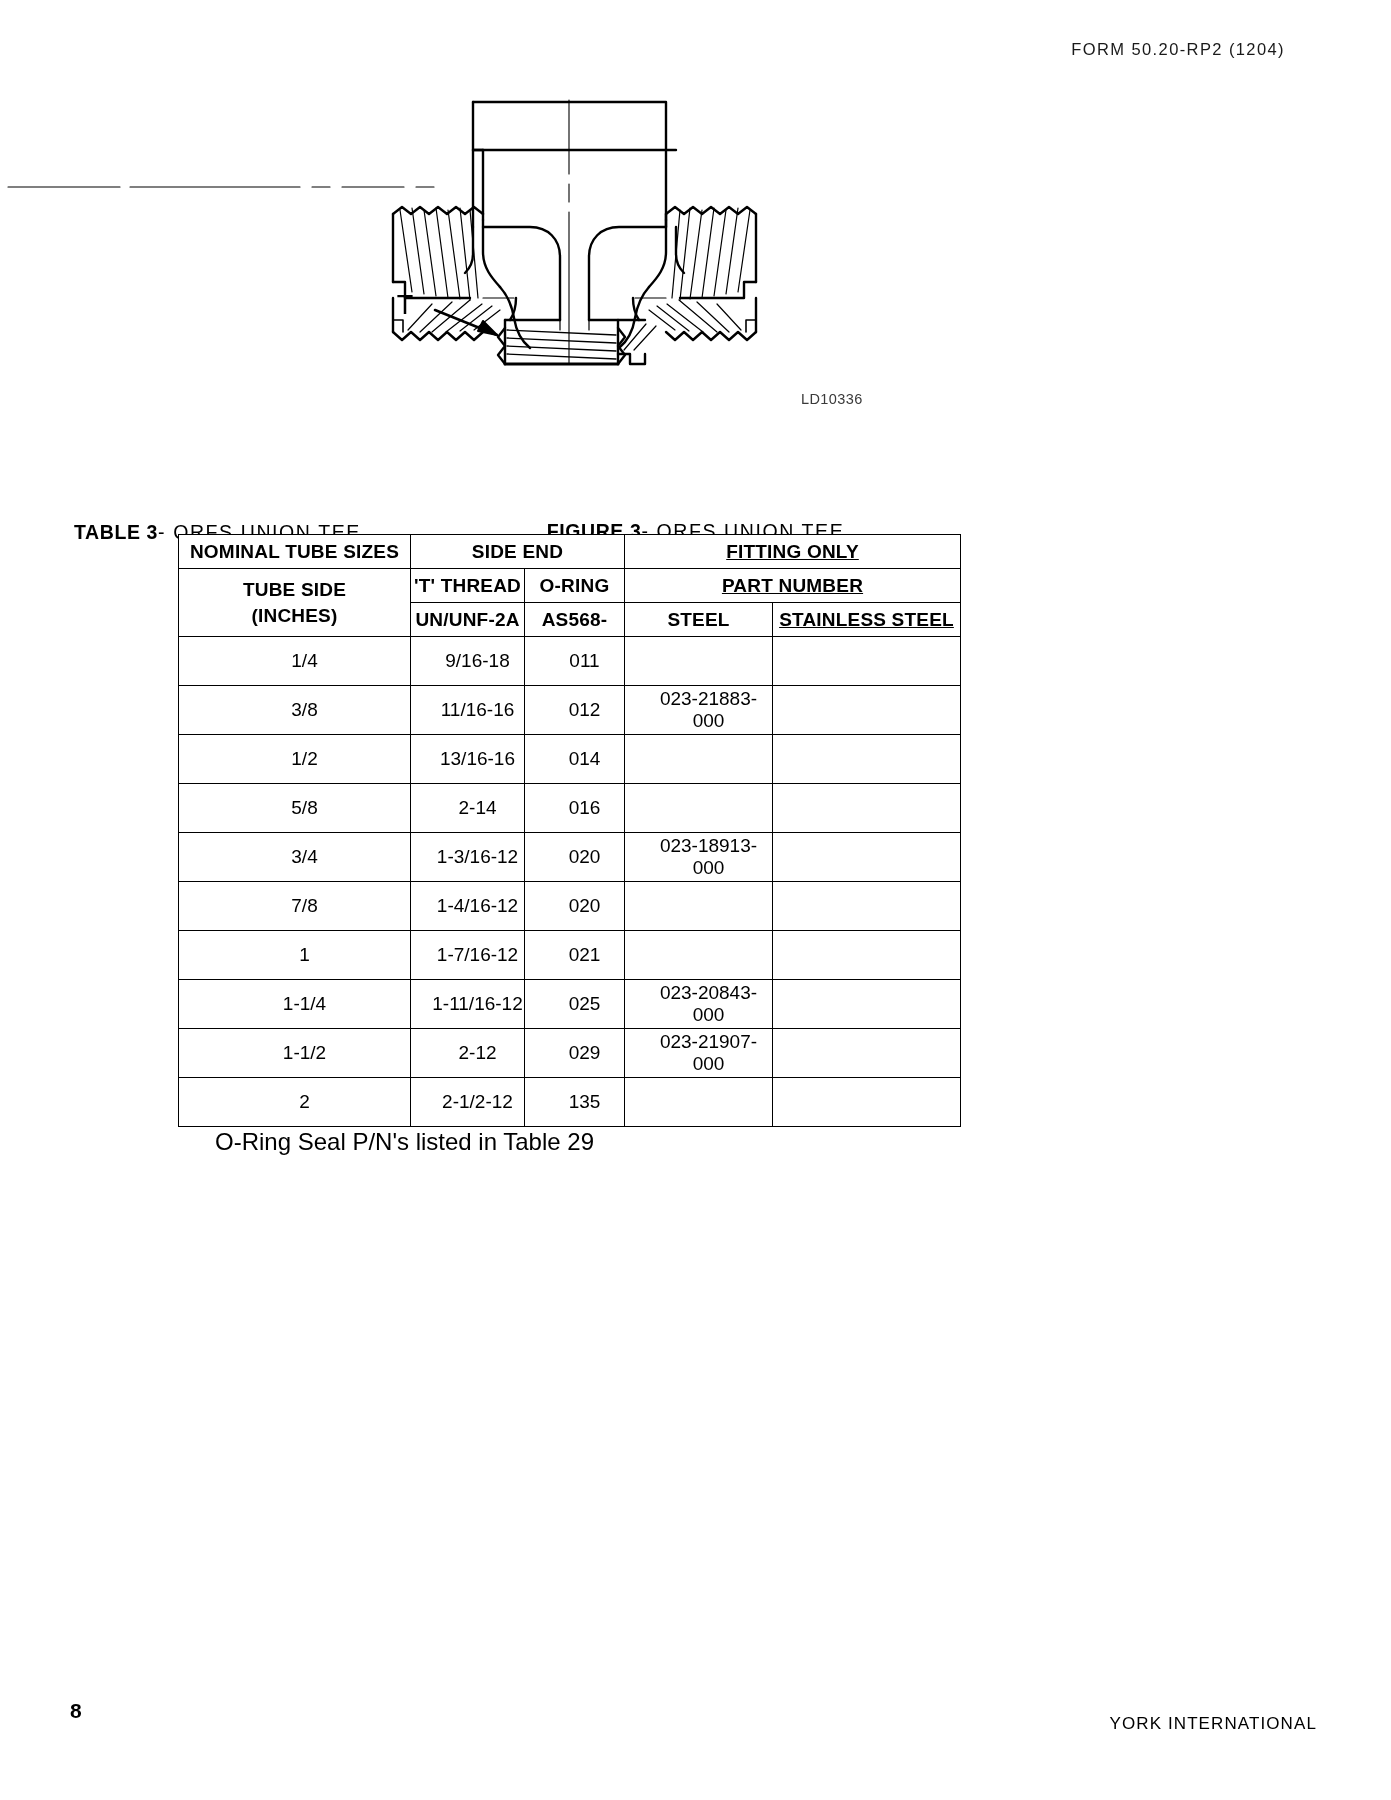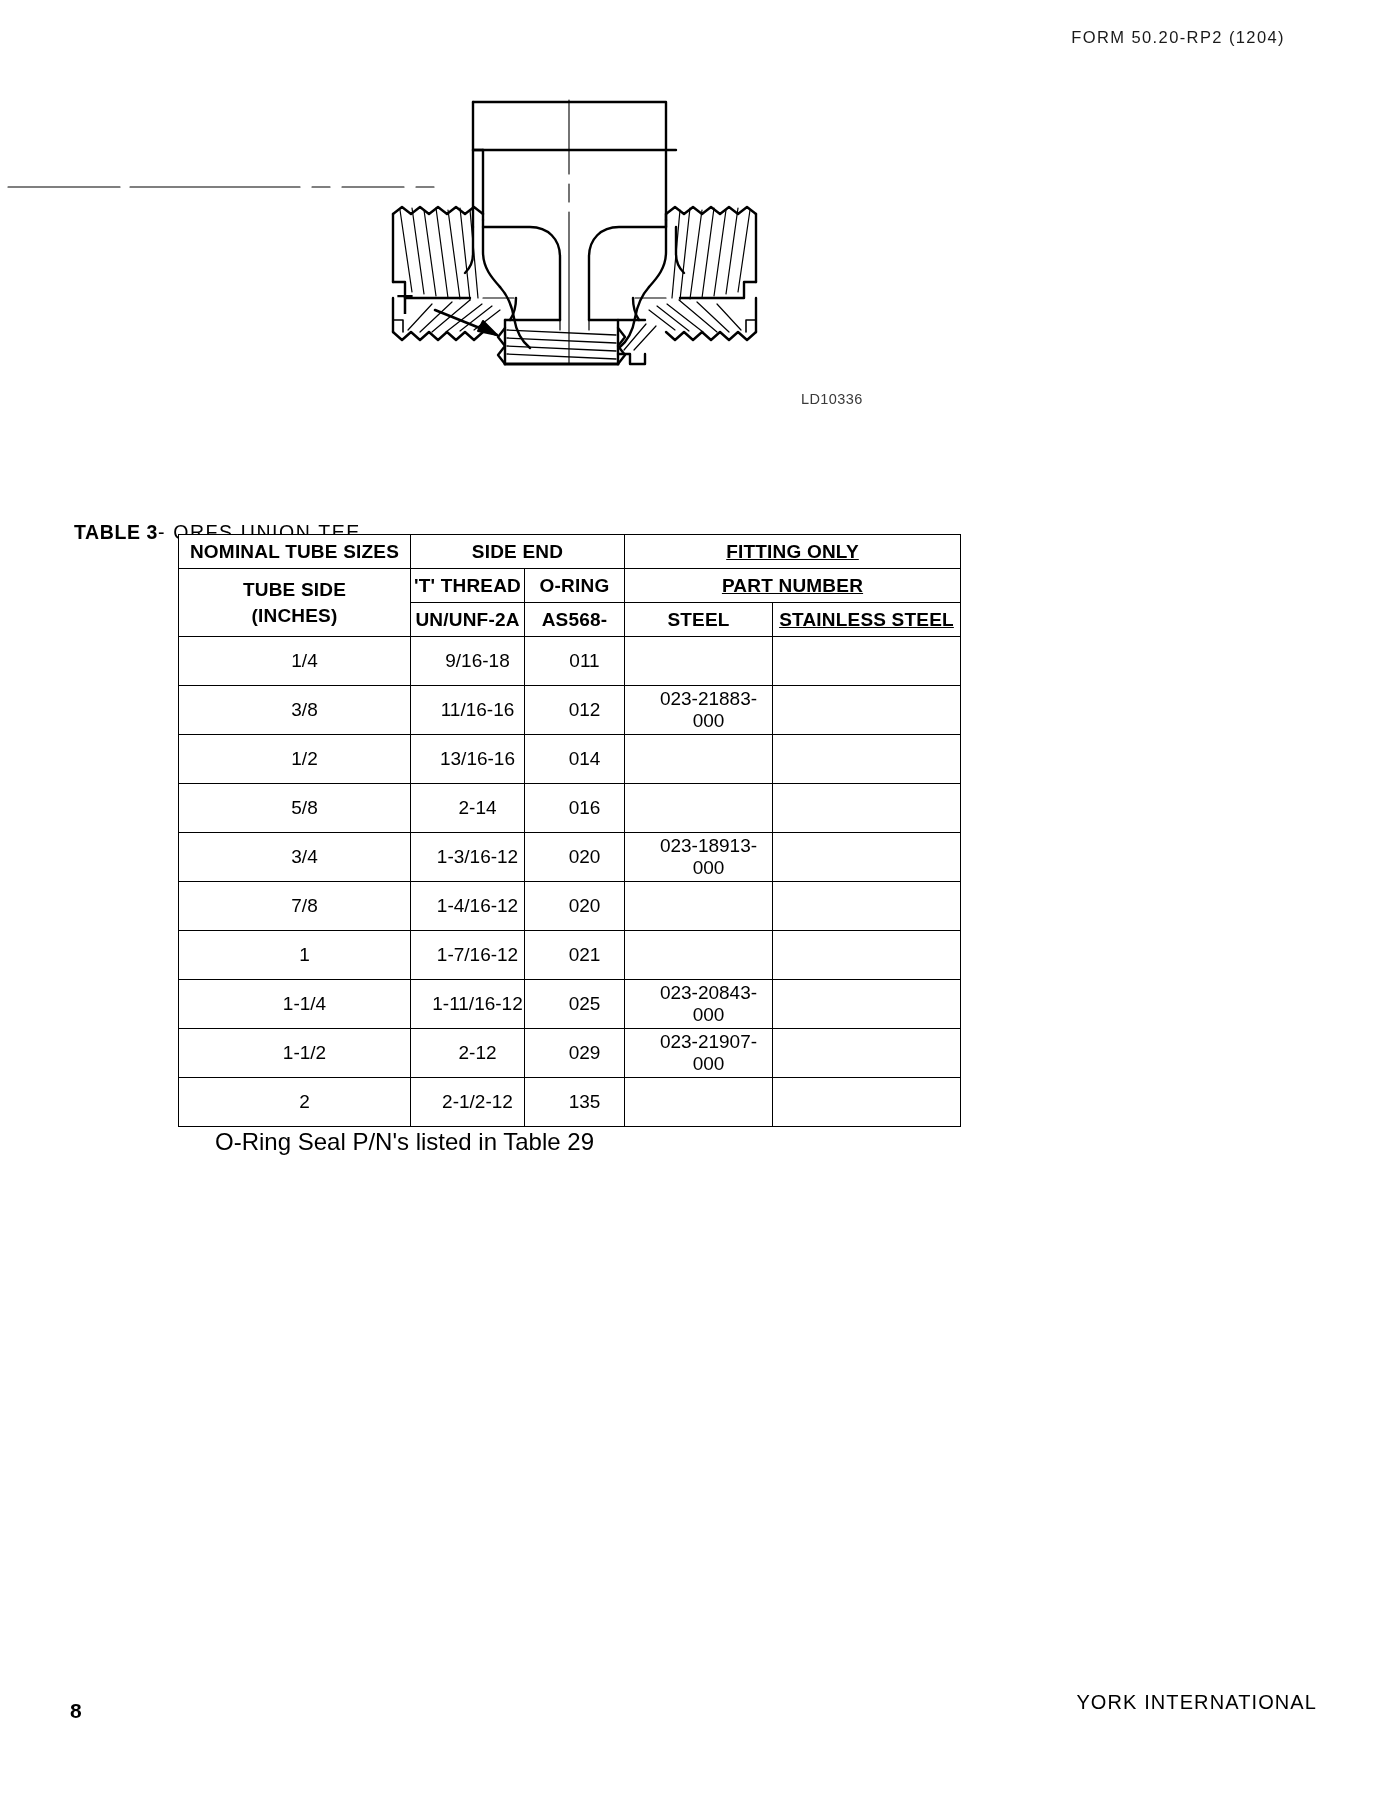--- a/index.html
+++ b/index.html
@@ -11,21 +11,21 @@
     width: 1391px; height: 1800px;
     position: relative;
     font-family: "Liberation Sans", sans-serif;
     color: #000000;
     overflow: hidden;
   }
 
   
   .doc-header {
     position: absolute;
-    top: 28px; right: 106px;
+    top: 40px; right: 106px;
     font-size: 16.5px;
     letter-spacing: 1.4px;
     color: #1a1a1a;
     white-space: nowrap;
   }
 
   
   .figure-block {
     position: absolute;
     top: 92px; left: 0; width: 1391px;
@@ -126,22 +126,22 @@
 
   
   .page-number {
     position: absolute;
     left: 70px; bottom: 77px;
     font-size: 21px;
     font-weight: bold;
   }
   .company {
     position: absolute;
-    right: 74px; bottom: 86px;
-    font-size: 20px;
+    right: 74px; bottom: 66px;
+    font-size: 17px;
     letter-spacing: 1.1px;
     white-space: nowrap;
   }
 </style>
 </head>
 <body>
 
 <div class="doc-header">FORM 50.20-RP2 (1204)</div>
 
 <div class="figure-block">
@@ -286,20 +286,23 @@
           <path d="M 497 243 L 478 239 L 483 229 Z" fill="#000" stroke="#000" stroke-width="2"></path>
         </g>
       </g>
 
       <text x="405" y="222" font-family="Liberation Sans, sans-serif" font-size="27" fill="#000" text-anchor="middle">T</text>
     </svg>
 
     <div class="ld-code">LD10336</div>
   </div>
 
+  <div class="figure-caption">
+    <span class="fc-bold">FIGURE 3</span><span class="fc-rest">- ORFS UNION TEE</span>
+  </div>
 </div>
 
 <div class="table-title">
   <span class="tt-bold">TABLE 3</span><span class="tt-rest">- ORFS UNION TEE</span>
 </div>
 
 <div class="table-wrap">
   <table class="spec">
     <colgroup>
       <col class="cw1">

